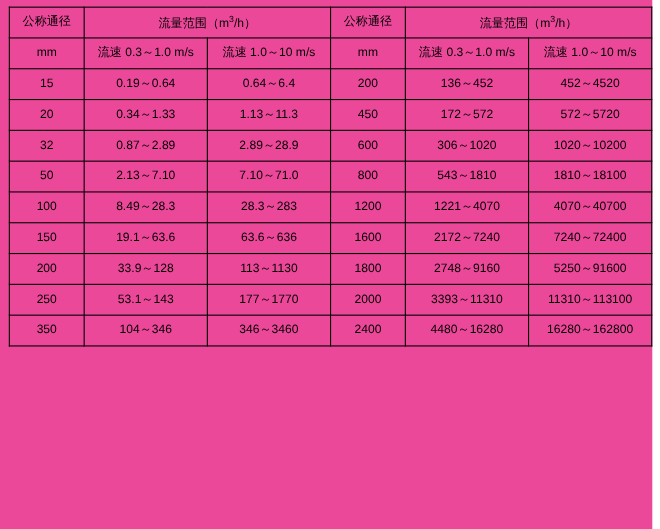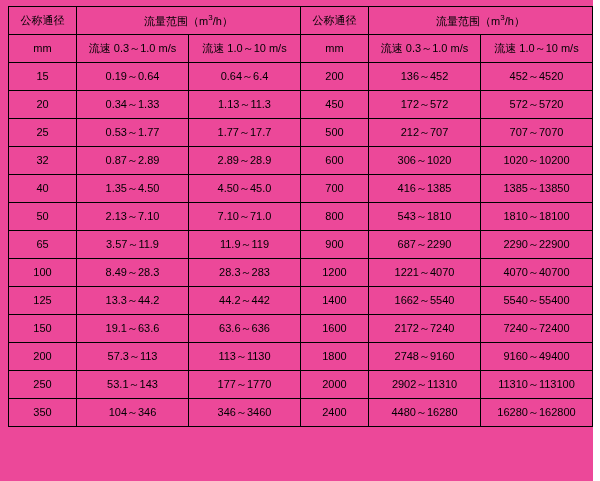--- a/index.html
+++ b/index.html
@@ -97,98 +97,66 @@
           <td>452～4520</td>
         </tr>
         <tr>
           <td>20</td>
           <td>0.34～1.33</td>
           <td>1.13～11.3</td>
           <td>450</td>
           <td>172～572</td>
           <td>572～5720</td>
         </tr>
-        <tr>
-          <td>25</td>
-          <td>0.53～1.77</td>
-          <td>1.77～17.7</td>
-          <td>500</td>
-          <td>212～707</td>
-          <td>707～7070</td>
-        </tr>
         <tr class="thick-top">
           <td>32</td>
           <td>0.87～2.89</td>
           <td>2.89～28.9</td>
           <td>600</td>
           <td>306～1020</td>
           <td>1020～10200</td>
-        </tr>
-        <tr>
-          <td>40</td>
-          <td>1.35～4.50</td>
-          <td>4.50～45.0</td>
-          <td>700</td>
-          <td>416～1385</td>
-          <td>1385～13850</td>
         </tr>
         <tr>
           <td>50</td>
           <td>2.13～7.10</td>
           <td>7.10～71.0</td>
           <td>800</td>
           <td>543～1810</td>
           <td>1810～18100</td>
         </tr>
         <tr>
-          <td>65</td>
-          <td>3.57～11.9</td>
-          <td>11.9～119</td>
-          <td>900</td>
-          <td>687～2290</td>
-          <td>2290～22900</td>
-        </tr>
-        <tr>
           <td>100</td>
           <td>8.49～28.3</td>
           <td>28.3～283</td>
           <td>1200</td>
           <td>1221～4070</td>
           <td>4070～40700</td>
-        </tr>
-        <tr class="thick-top">
-          <td>125</td>
-          <td>13.3～44.2</td>
-          <td>44.2～442</td>
-          <td>1400</td>
-          <td>1662～5540</td>
-          <td>5540～55400</td>
         </tr>
         <tr>
           <td>150</td>
           <td>19.1～63.6</td>
           <td>63.6～636</td>
           <td>1600</td>
           <td>2172～7240</td>
           <td>7240～72400</td>
         </tr>
         <tr>
           <td>200</td>
-          <td>57.3～113</td>
+          <td>33.9～128</td>
           <td>113～1130</td>
           <td>1800</td>
           <td>2748～9160</td>
-          <td>9160～49400</td>
+          <td>5250～91600</td>
         </tr>
         <tr>
           <td>250</td>
           <td>53.1～143</td>
           <td>177～1770</td>
           <td>2000</td>
-          <td>2902～11310</td>
+          <td>3393～11310</td>
           <td>11310～113100</td>
         </tr>
         <tr>
           <td>350</td>
           <td>104～346</td>
           <td>346～3460</td>
           <td>2400</td>
           <td>4480～16280</td>
           <td>16280～162800</td>
         </tr>

